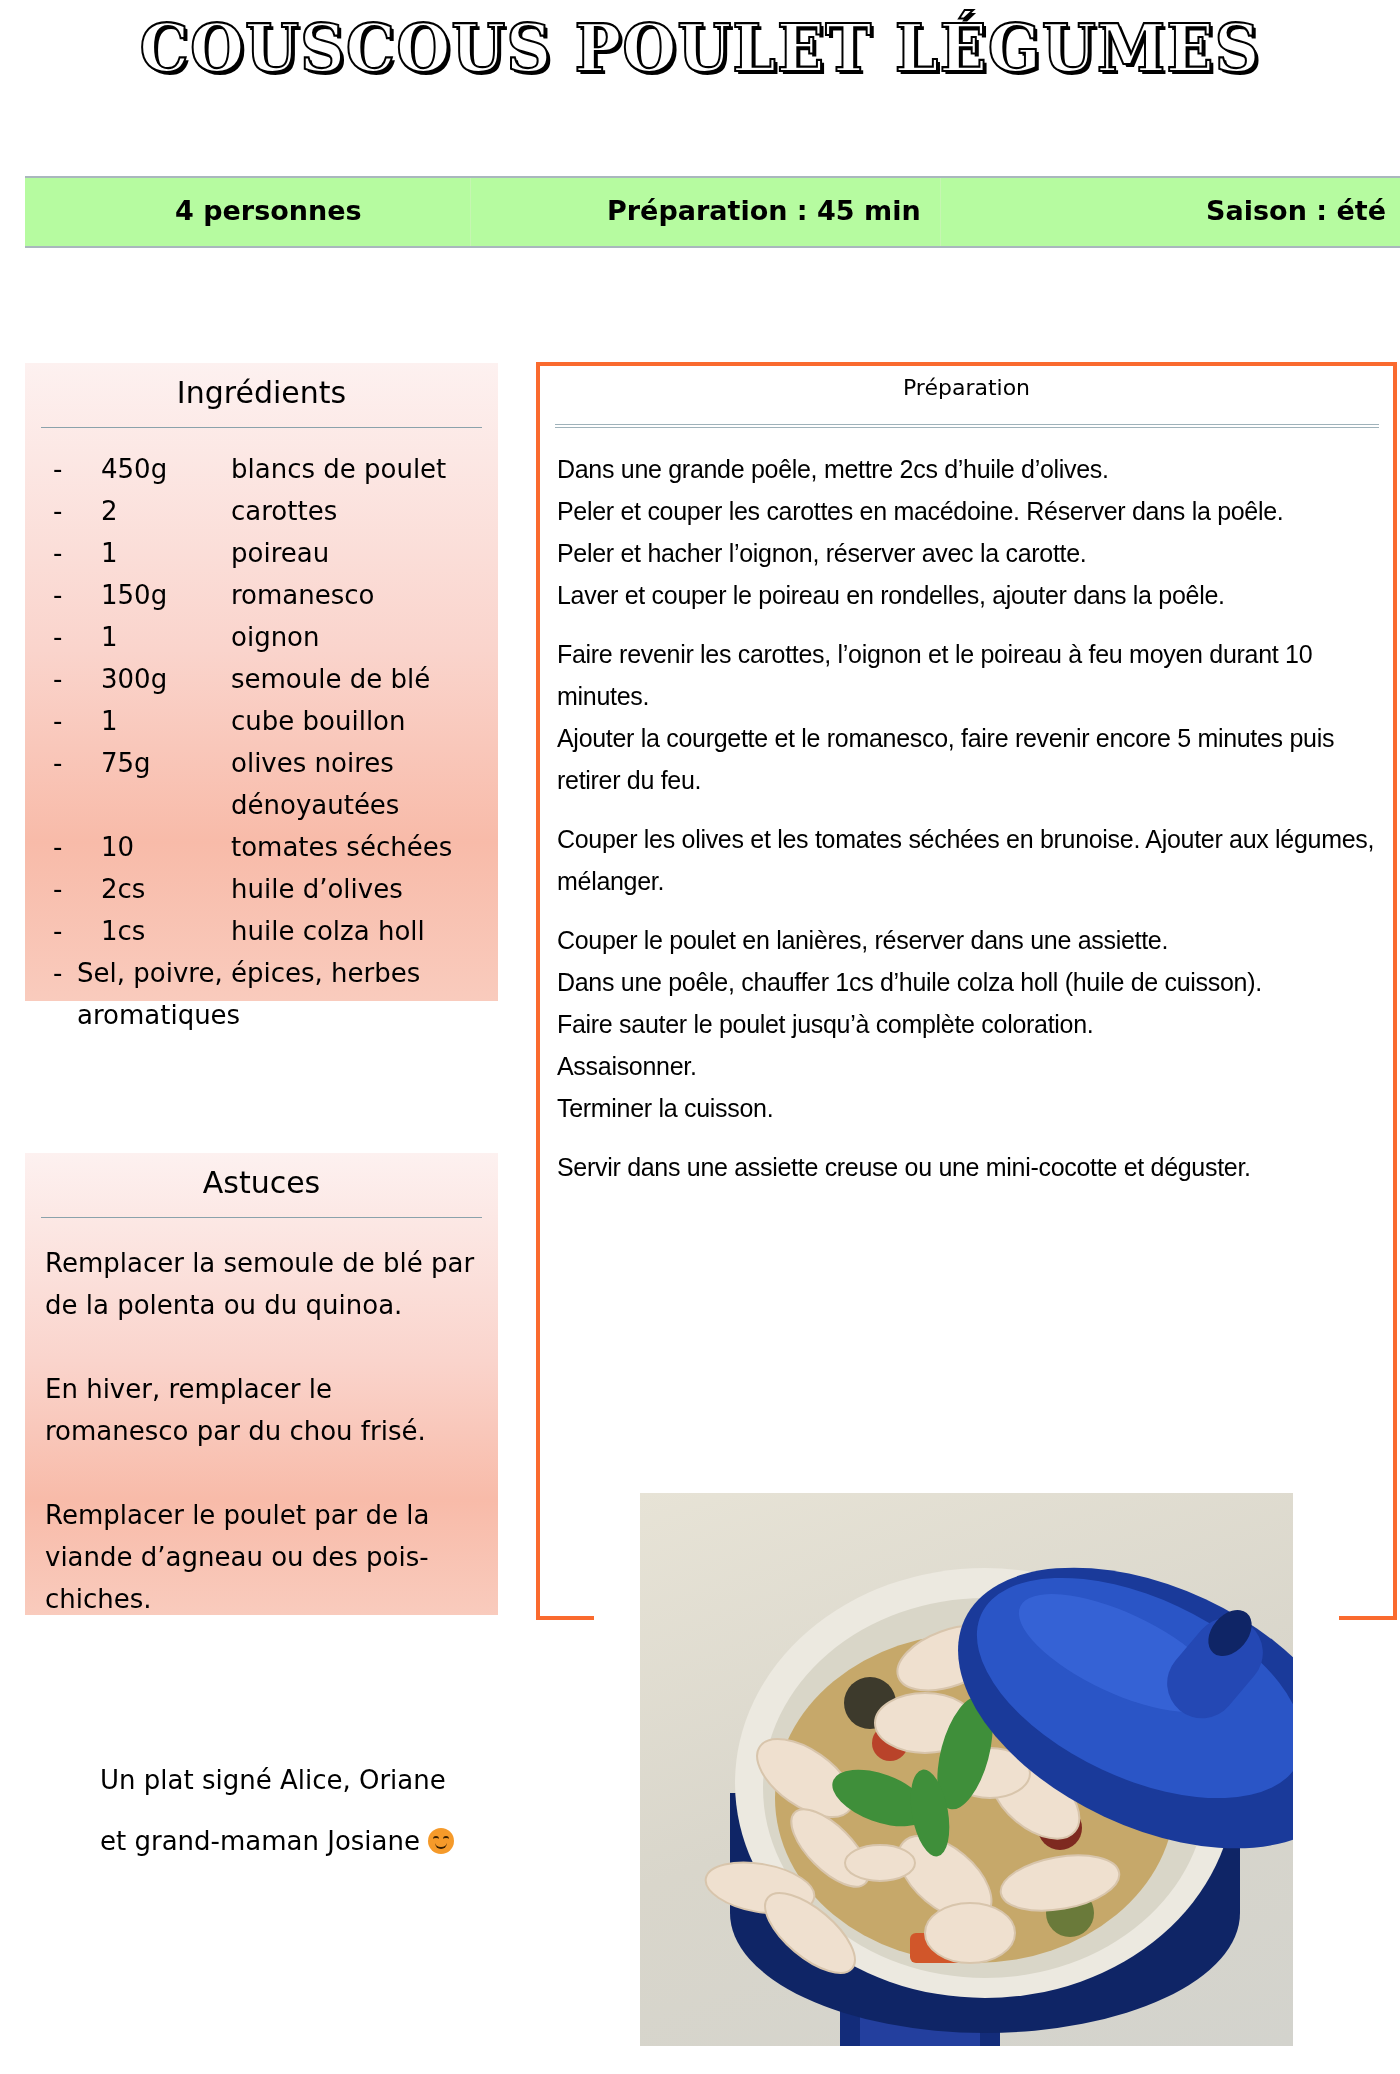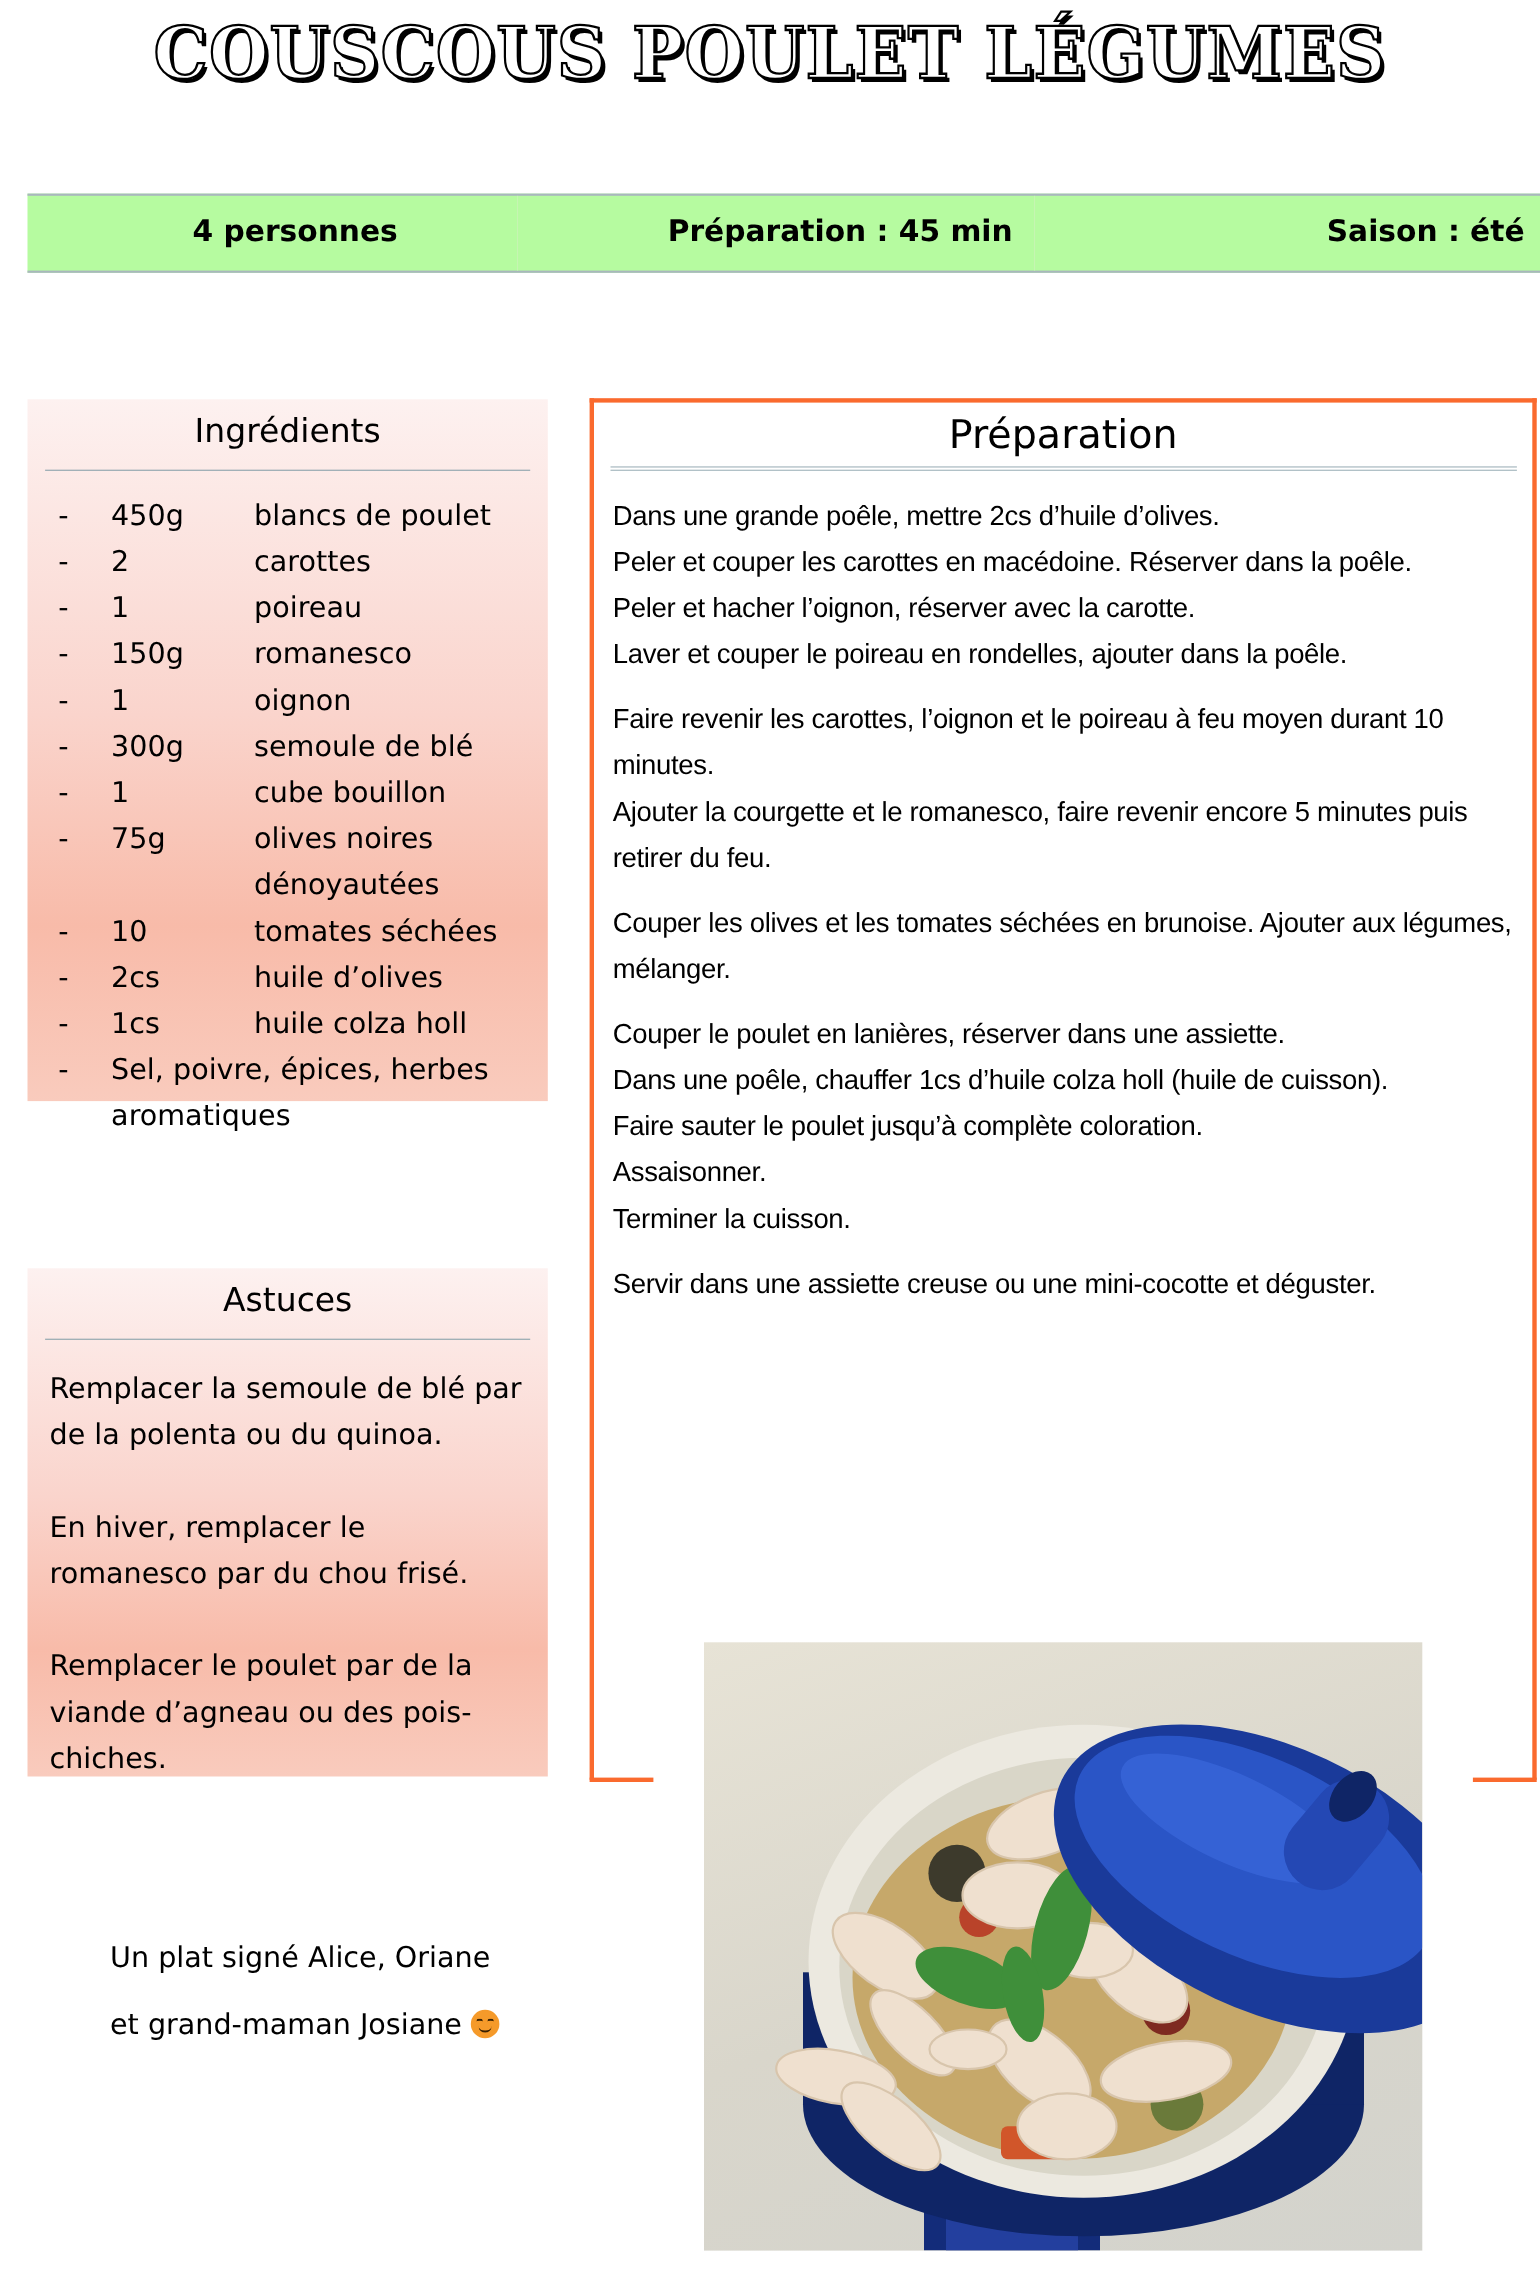--- a/index.html
+++ b/index.html
@@ -33,35 +33,35 @@
     background: linear-gradient(to bottom, #fdf1f0 0%, #fad4cc 45%, #f8bba9 75%, #f9cbbd 100%);
   }
   .panel-head { text-align: center; font-size: 30px; padding-top: 12px; height: 44px; }
   .panel-rule { margin: 8px 16px 0 16px; height: 1px; background: #8aa2ab; }
   .ingredients { top: 363px; height: 638px; }
   .ing-list { list-style: none; margin: 0; padding: 20px 0 0 0; font-size: 26px; }
   .ing-list li { position: relative; line-height: 42px; }
   .ing-list .dash { position: absolute; left: 28px; }
   .ing-list .qty { position: absolute; left: 76px; }
   .ing-list .name { display: block; margin-left: 206px; }
-  .ing-list li.full .name { margin-left: 76px; }
+  .ing-list li.full .name { margin-left: 52px; }
 
   .tips { top: 1153px; height: 462px; }
   .tips-body { padding: 24px 20px 0 20px; font-size: 26px; line-height: 42px; }
   .tips-body p { margin: 0 0 42px 0; }
 
   .prep-frame {
     position: absolute; left: 536px; top: 362px; width: 861px; height: 1256px;
     border-top: 4px solid #fa6a2e; border-left: 4px solid #fa6a2e; border-right: 4px solid #fa6a2e;
     box-sizing: border-box;
   }
   .prep-bottom { position: absolute; height: 4px; background: #fa6a2e; top: 1616px; }
   .prep-bottom.l { left: 536px; width: 58px; }
   .prep-bottom.r { left: 1339px; width: 58px; }
-  .prep-head { position: absolute; left: 536px; top: 375px; width: 861px; text-align: center; font-size: 36px; }
+  .prep-head { position: absolute; left: 536px; top: 375px; width: 861px; text-align: center; font-size: 22px; }
   .prep-rule { position: absolute; left: 555px; width: 824px; top: 424px; height: 4px;
     border-top: 1px solid #9fb2ba; border-bottom: 1px solid #9fb2ba; box-sizing: border-box; }
   .prep-body {
     position: absolute; left: 557px; top: 448px; width: 830px;
     font-size: 25px; line-height: 42px; letter-spacing: -0.3px;
     font-family: "Liberation Sans", sans-serif;
   }
   .prep-body p { margin: 0 0 17px 0; }
   .prep-body .line { display: block; }
 

